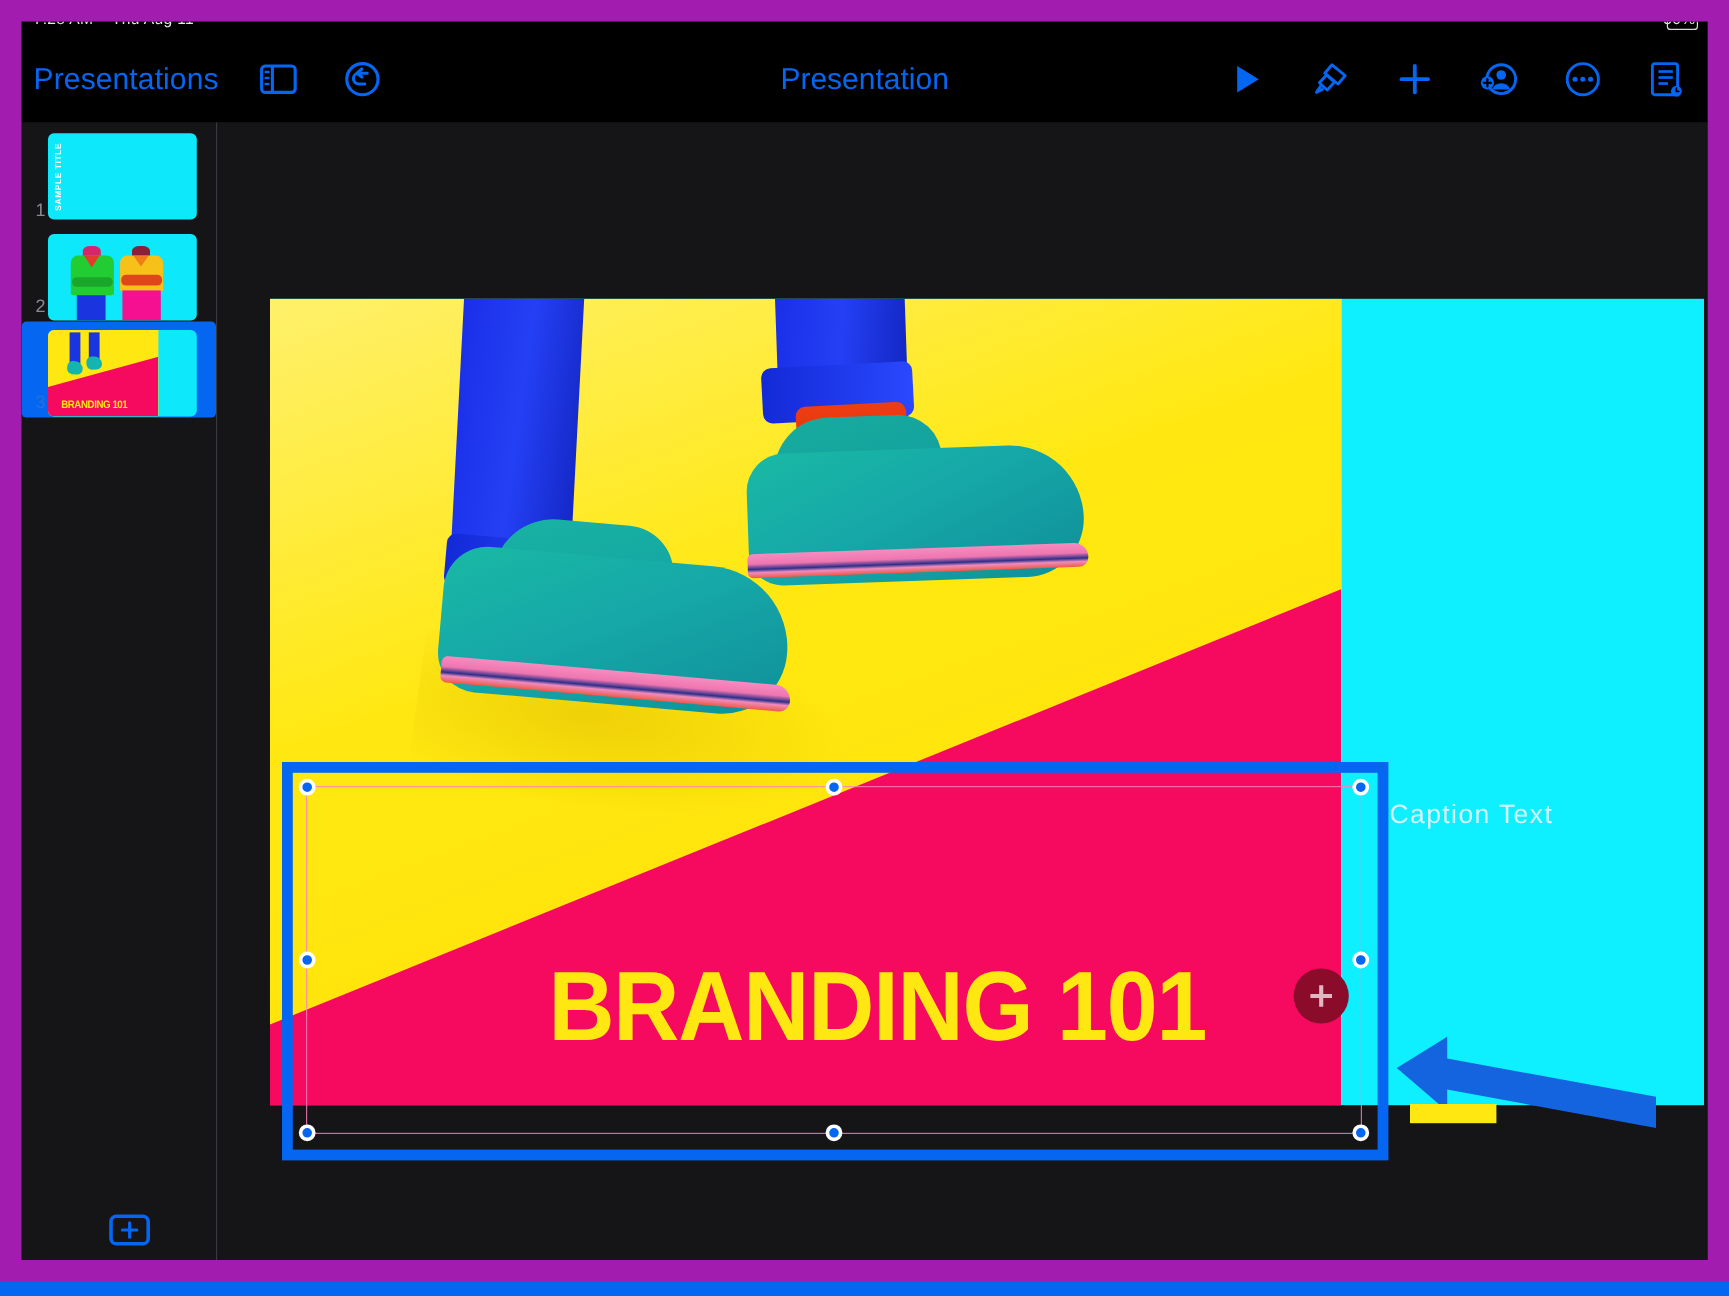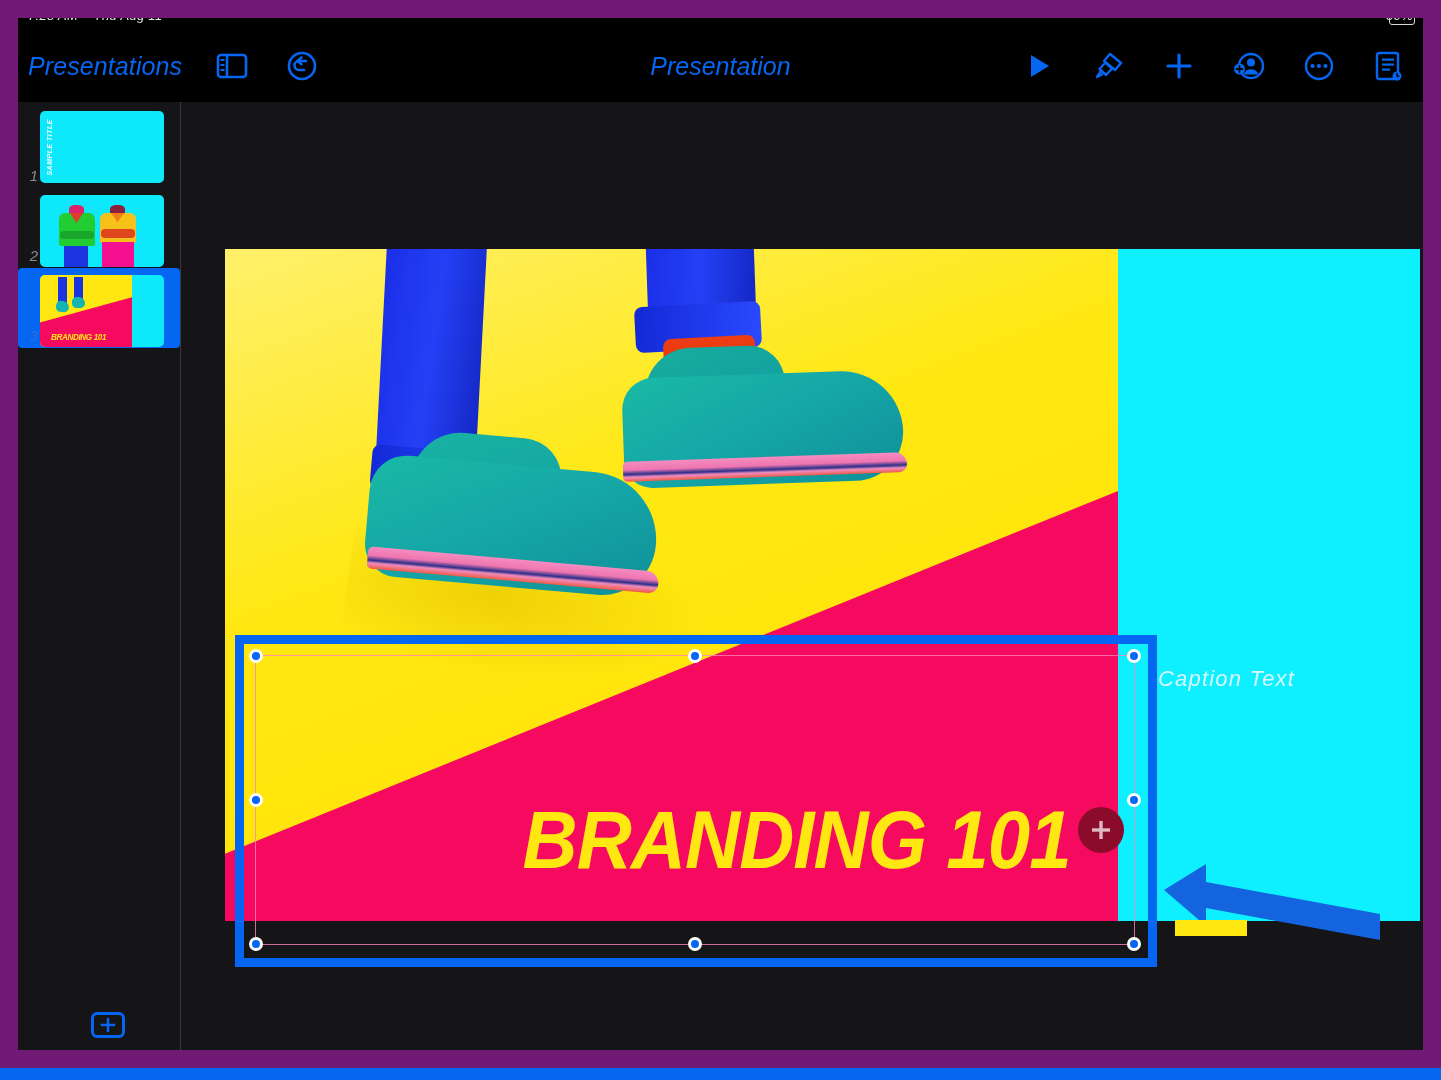--- a/index.html
+++ b/index.html
@@ -8,22 +8,21 @@
     background: #0566f2;
     font-family: "Liberation Sans", sans-serif;
     overflow: hidden;
   }
 
   
   #app {
     position: absolute;
     left: 0; top: 0;
     width: 1441px; height: 1068px;
-    background: #701a75;
-    font-style: italic;
+    background: #a21caf;
   }
   .screen {
     position: absolute;
     left: 18px; top: 18px;
     width: 1405px; height: 1032px;
     background: #151517;
     overflow: hidden;
   }
 
   
@@ -200,21 +199,20 @@
     display: flex; align-items: center; justify-content: center;
     cursor: pointer;
   }
 
   
   .canvas-area {
     position: absolute;
     left: 164px; top: 84px;
     right: 0; bottom: 0;
     background: #151517;
-    text-align: right;
   }
   .slide {
     position: absolute;
     left: 43px; top: 147px;
     width: 1195px; height: 672px;
     background: #0ef0ff;
     overflow: hidden;
   }
   
   .slide-photo {

